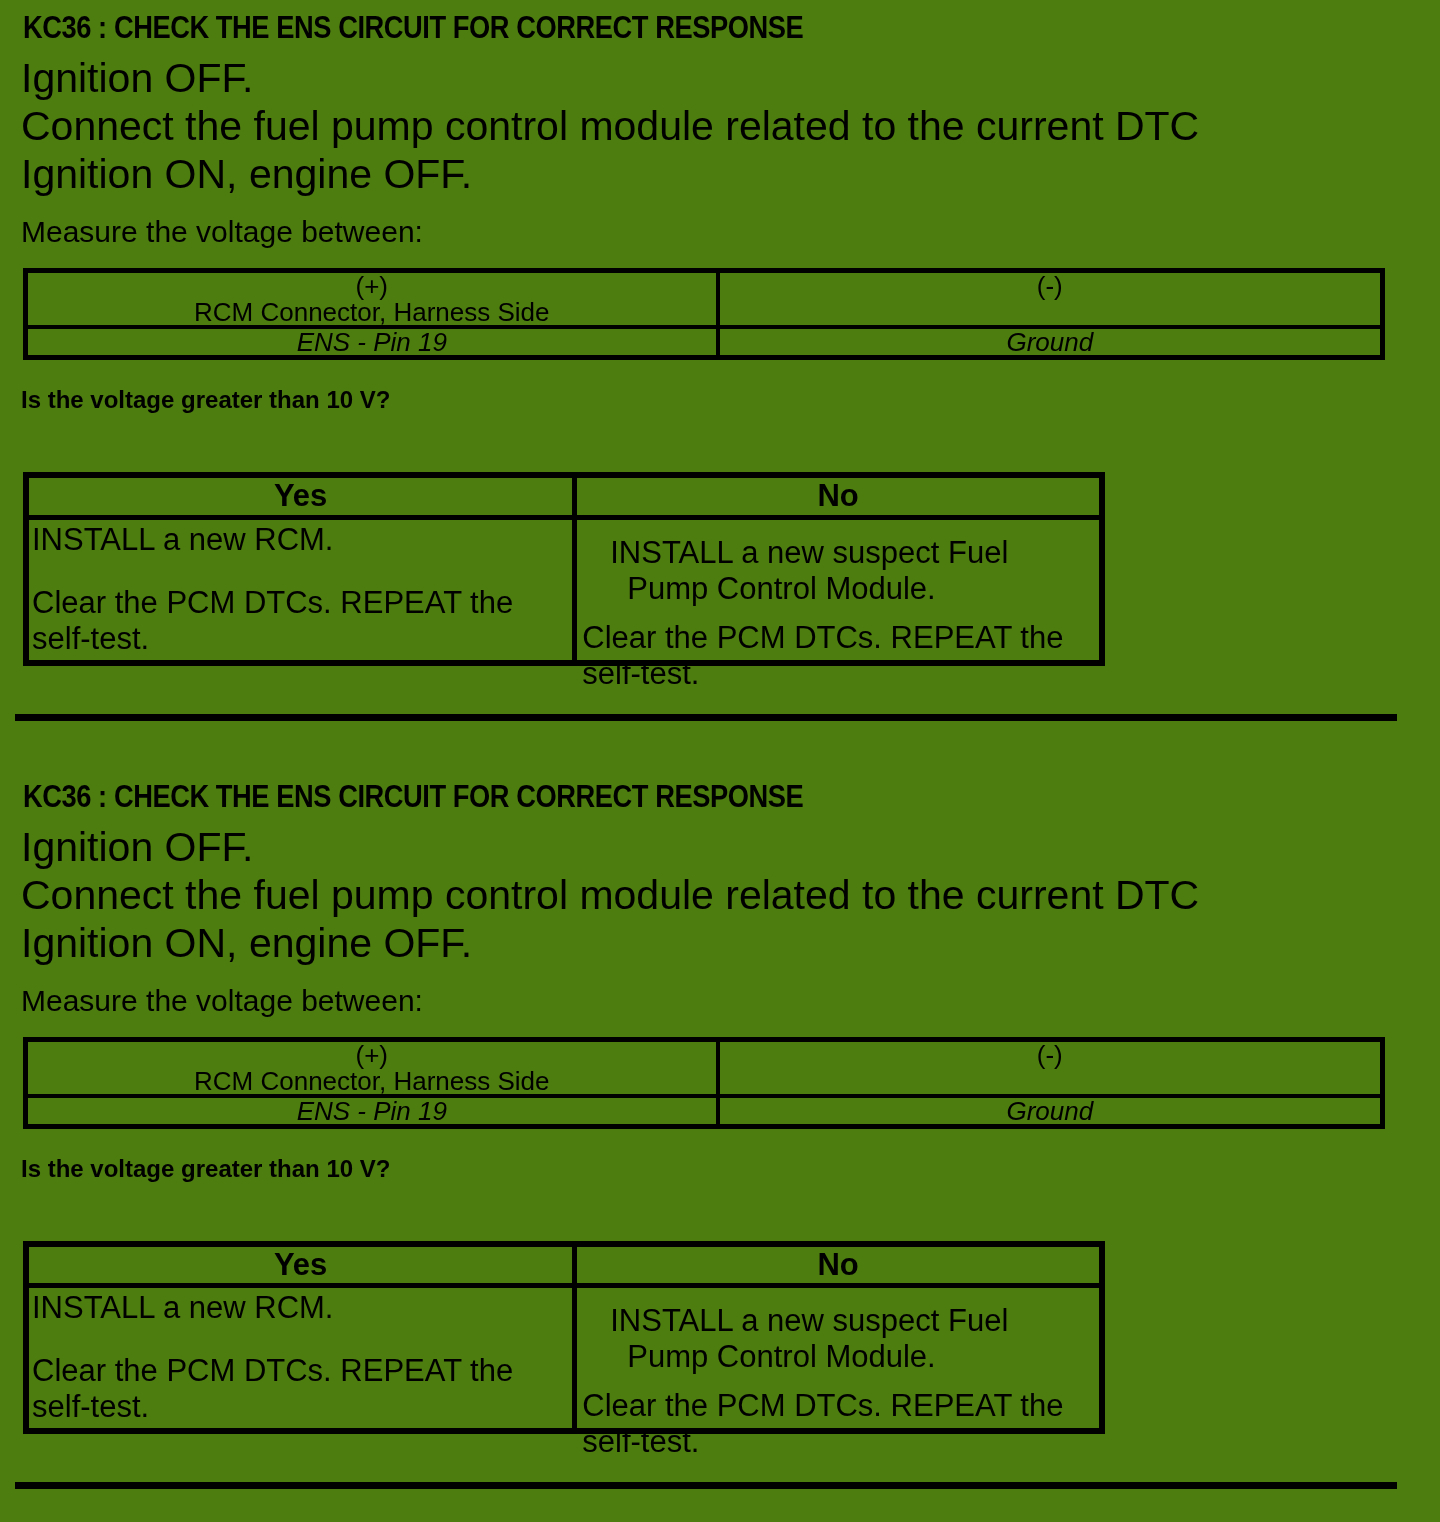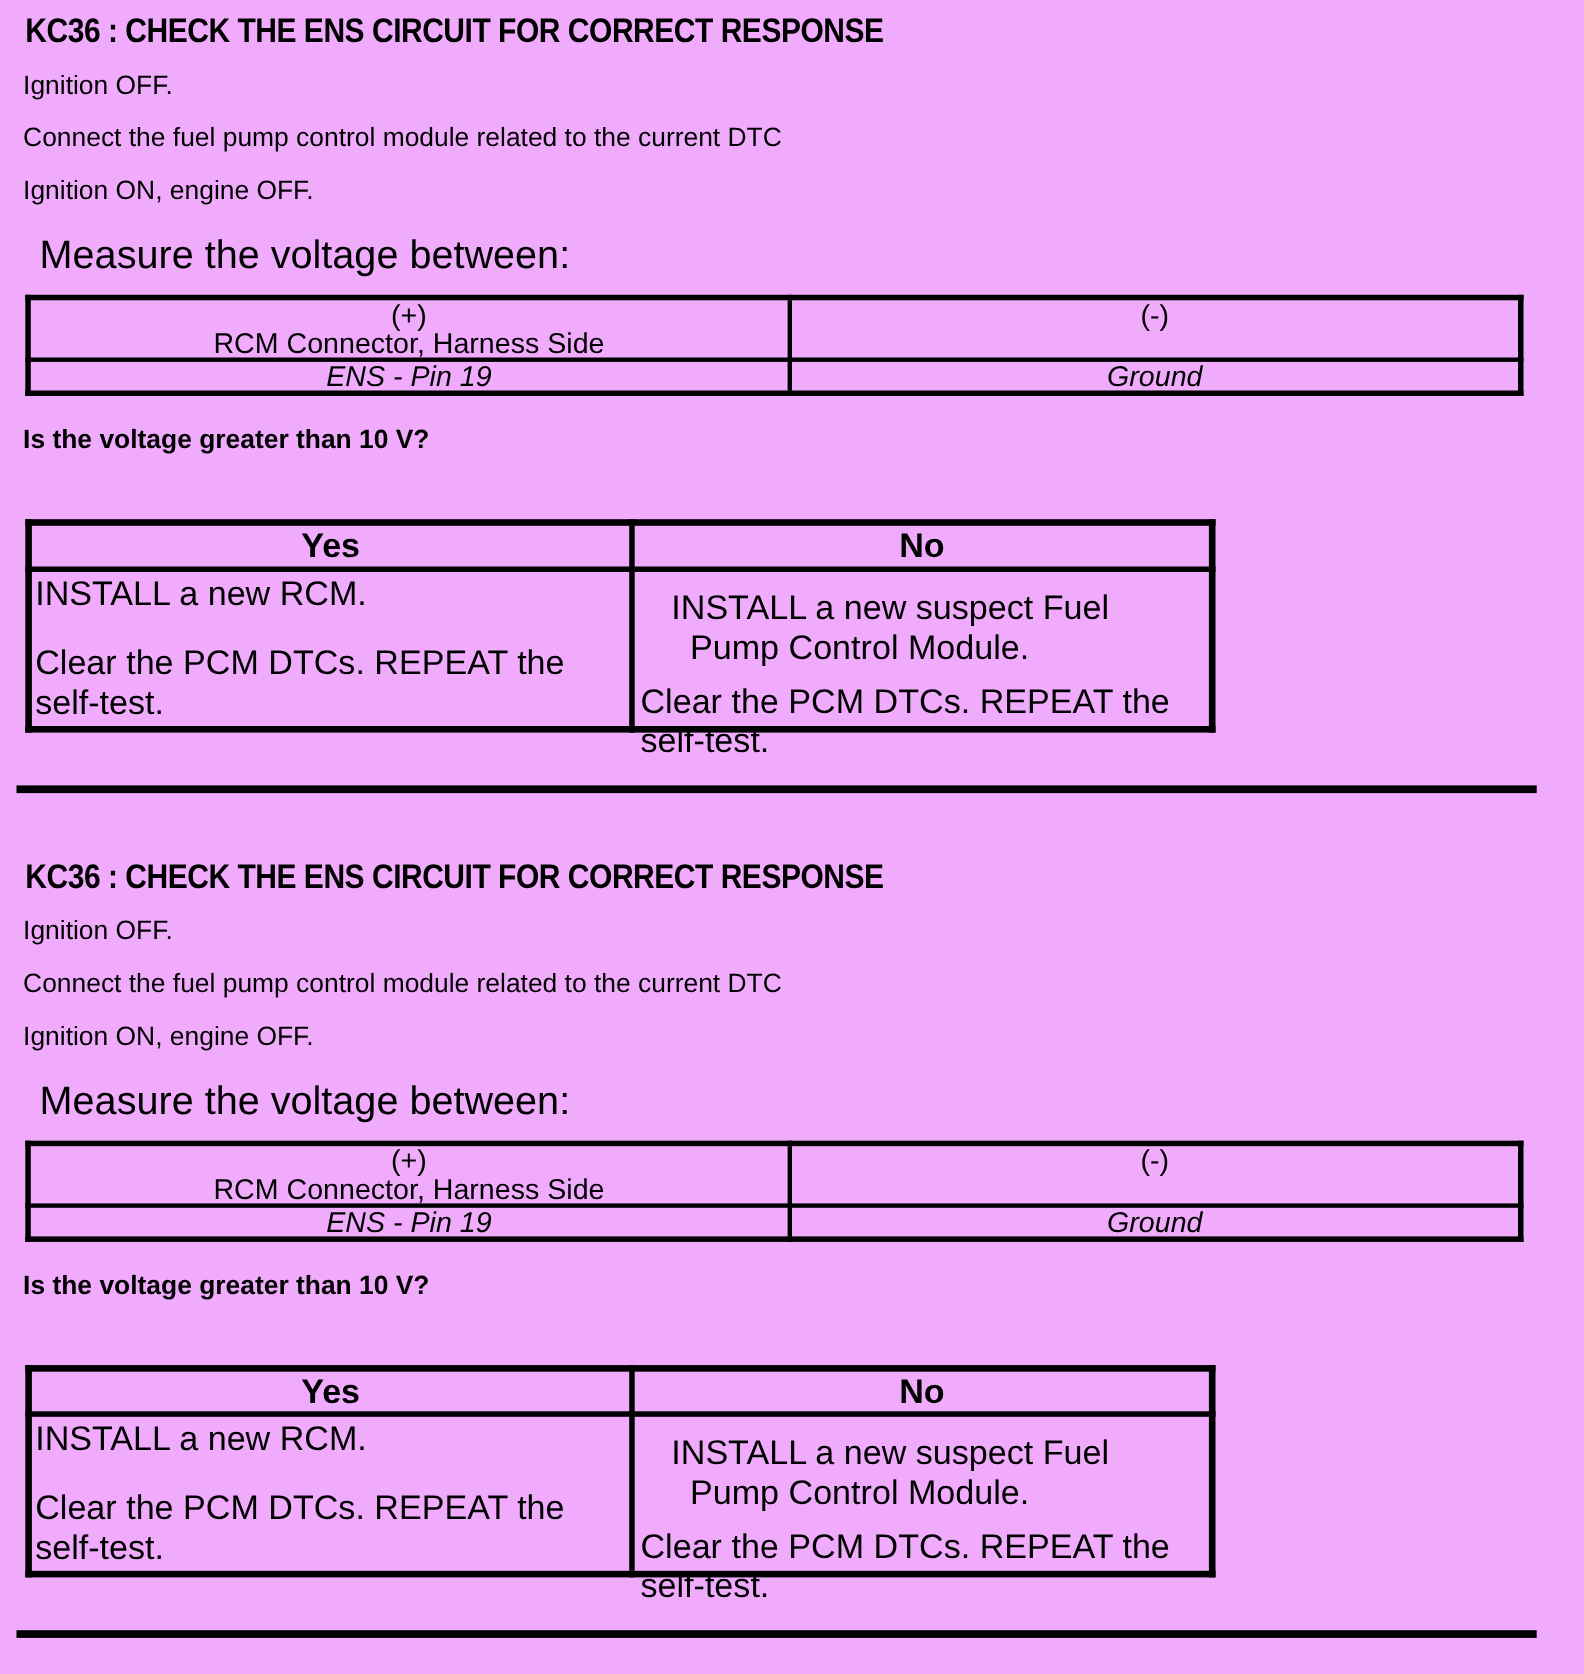--- a/index.html
+++ b/index.html
@@ -1,47 +1,47 @@
 <!DOCTYPE html>
 <html><head>
 <meta charset="utf-8">
 <style>
   * { box-sizing: border-box; }
   html, body { margin: 0; padding: 0; background: #ffffff; }
   .page {
     position: relative;
     width: 1440px;
     height: 1522px;
-    background: #f0abfc;
+    background: #4d7c0f;
     color: #000000;
     font-family: "Liberation Sans", sans-serif;
     overflow: hidden;
   }
   .section { padding: 0; }
   .section-title {
     margin: 10px 0 0 23px;
     font-size: 31px;
     font-weight: bold;
     line-height: 36px;
     letter-spacing: -0.5px;
     transform: scaleX(0.88);
     transform-origin: 0 50%;
     white-space: nowrap;
   }
   .section--first .section-title { margin-top: 10px; }
   .section--second .section-title { margin-top: 58px; }
   .paragraphs { margin: 8px 0 0 21px; }
   .para {
     margin: 0;
-    font-size: 24px;
+    font-size: 41px;
     line-height: 48px;
   }
   .measure-line {
-    margin: 14px 0 0 36px;
-    font-size: 36px;
+    margin: 14px 0 0 21px;
+    font-size: 30px;
     line-height: 40px;
   }
   table { border-collapse: collapse; }
   .meas-table {
     margin: 16px 0 0 23px;
     width: 1362px;
     border: 5px solid #000;
     table-layout: fixed;
   }
   .meas-table td {

